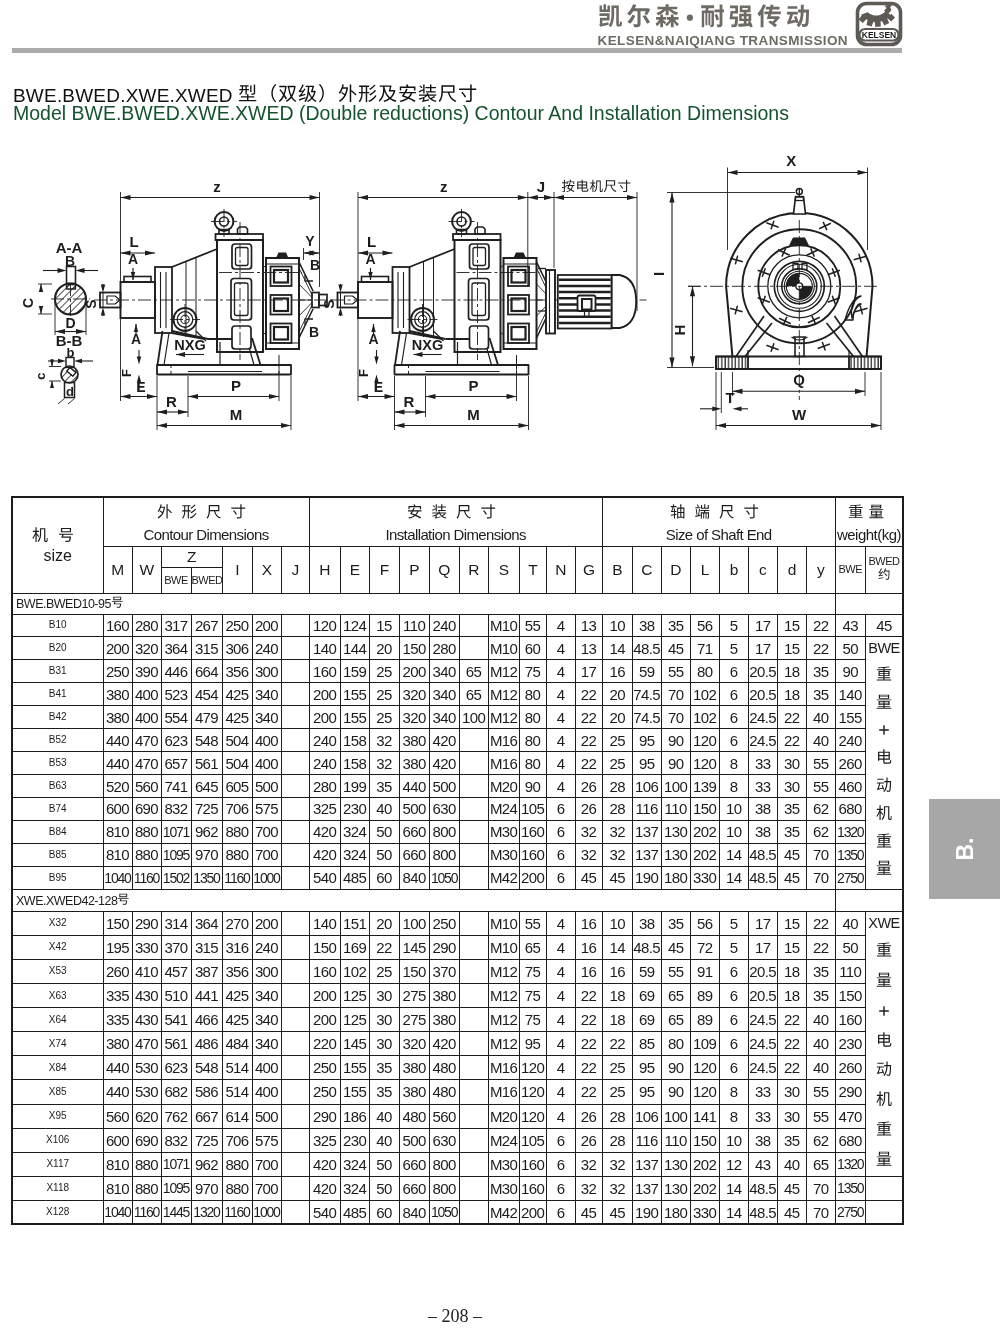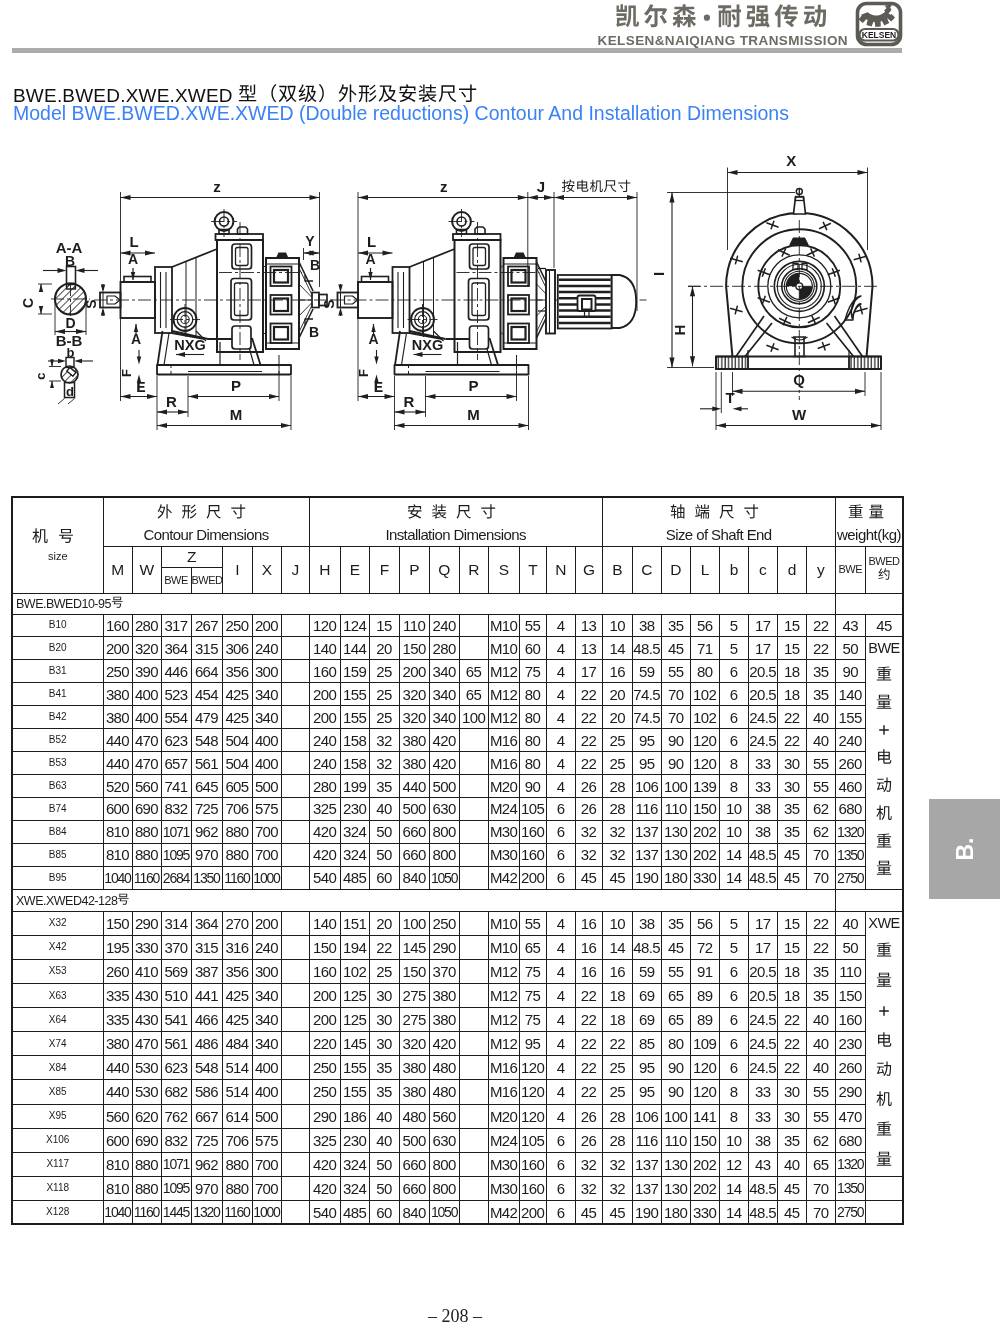--- a/index.html
+++ b/index.html
@@ -1,34 +1,34 @@
 <!DOCTYPE html>
 <html><head><meta charset="utf-8"><style>
 html,body{margin:0;padding:0}
 body{width:1000px;height:1341px;position:relative;background:#fff;
   font-family:"Liberation Sans",sans-serif;color:#1c1c1c;overflow:hidden}
 .abs{position:absolute}
 
-#hblock{position:absolute;top:4px;right:152px;text-align:center}
+#hblock{position:absolute;top:4px;right:152px;text-align:left}
 #hcn{line-height:26px;height:28px}
 #hen{font-size:13.5px;font-weight:bold;color:#6e6b64;letter-spacing:0.4px;line-height:13px;margin-top:2px}
 #hbar{position:absolute;left:12px;top:48px;width:890px;height:5px;background:#ababab}
 #t1{position:absolute;left:13px;top:84px;font-size:19px;color:#111;letter-spacing:0.2px}
 #t1 svg{vertical-align:-4px}
-#t2{position:absolute;left:13px;top:102px;font-size:19.5px;color:#3b82f6}
+#t2{position:absolute;left:13px;top:102px;font-size:19.5px;color:#14532d}
 
 #dimtbl{position:absolute;left:11px;top:496px;border-collapse:collapse;table-layout:fixed;
   width:892px;border:2px solid #1c1c1c}
 #dimtbl td{border:1px solid #1c1c1c;text-align:center;vertical-align:middle;padding:0;
   white-space:nowrap;overflow:hidden;font-size:15px;letter-spacing:-0.6px;line-height:1}
 #dimtbl .gh td{font-size:14.5px}
 #dimtbl .gh .cn{font-size:15.5px;letter-spacing:9px;font-weight:normal;padding-top:2px}
 #dimtbl .gh .en{font-size:15px;margin-top:3px}
 #dimtbl .sizec{font-size:16px;letter-spacing:2px}
-#dimtbl .sizec .en{font-size:11px;letter-spacing:0}
+#dimtbl .sizec .en{font-size:16px;letter-spacing:0}
 #dimtbl .lh td{font-size:15.5px}
 #dimtbl td.sm{font-size:11px;letter-spacing:-0.5px;line-height:1.15}
 #dimtbl .sub{text-align:left;font-size:12.5px;padding-left:3px;letter-spacing:-0.5px}
 #dimtbl .dr td.rl{font-size:10px;letter-spacing:0}
 #dimtbl .dr td.tight{letter-spacing:-1.2px;font-size:14px}
 #dimtbl .vcell{vertical-align:top}
 .vt{display:flex;flex-direction:column;align-items:center;justify-content:space-between;height:100%;
   font-size:15px;padding:4px 0 6px 0;box-sizing:border-box}
 .vt .lat{font-size:14.5px;letter-spacing:-0.5px}
 
@@ -1095,21 +1095,21 @@
 <td>14</td>
 <td>48.5</td>
 <td>45</td>
 <td>70</td>
 <td class="tight">1350</td>
 </tr>
 <tr class="dr" style="height:22.95px">
 <td class="rl">B95</td>
 <td class="tight">1040</td>
 <td class="tight">1160</td>
-<td class="tight">2684</td>
+<td class="tight">1502</td>
 <td class="tight">1350</td>
 <td class="tight">1160</td>
 <td class="tight">1000</td>
 <td></td>
 <td>540</td>
 <td>485</td>
 <td>60</td>
 <td>840</td>
 <td class="tight">1050</td>
 <td></td>
@@ -1194,21 +1194,21 @@
 <tr class="dr xr" style="height:24.1px">
 <td class="rl">X42</td>
 <td>195</td>
 <td>330</td>
 <td>370</td>
 <td>315</td>
 <td>316</td>
 <td>240</td>
 <td></td>
 <td>150</td>
-<td>194</td>
+<td>169</td>
 <td>22</td>
 <td>145</td>
 <td>290</td>
 <td></td>
 <td>M10</td>
 <td>65</td>
 <td>4</td>
 <td>16</td>
 <td>14</td>
 <td>48.5</td>
@@ -1217,21 +1217,21 @@
 <td>5</td>
 <td>17</td>
 <td>15</td>
 <td>22</td>
 <td>50</td>
 </tr>
 <tr class="dr xr" style="height:24.1px">
 <td class="rl">X53</td>
 <td>260</td>
 <td>410</td>
-<td>569</td>
+<td>457</td>
 <td>387</td>
 <td>356</td>
 <td>300</td>
 <td></td>
 <td>160</td>
 <td>102</td>
 <td>25</td>
 <td>150</td>
 <td>370</td>
 <td></td>

